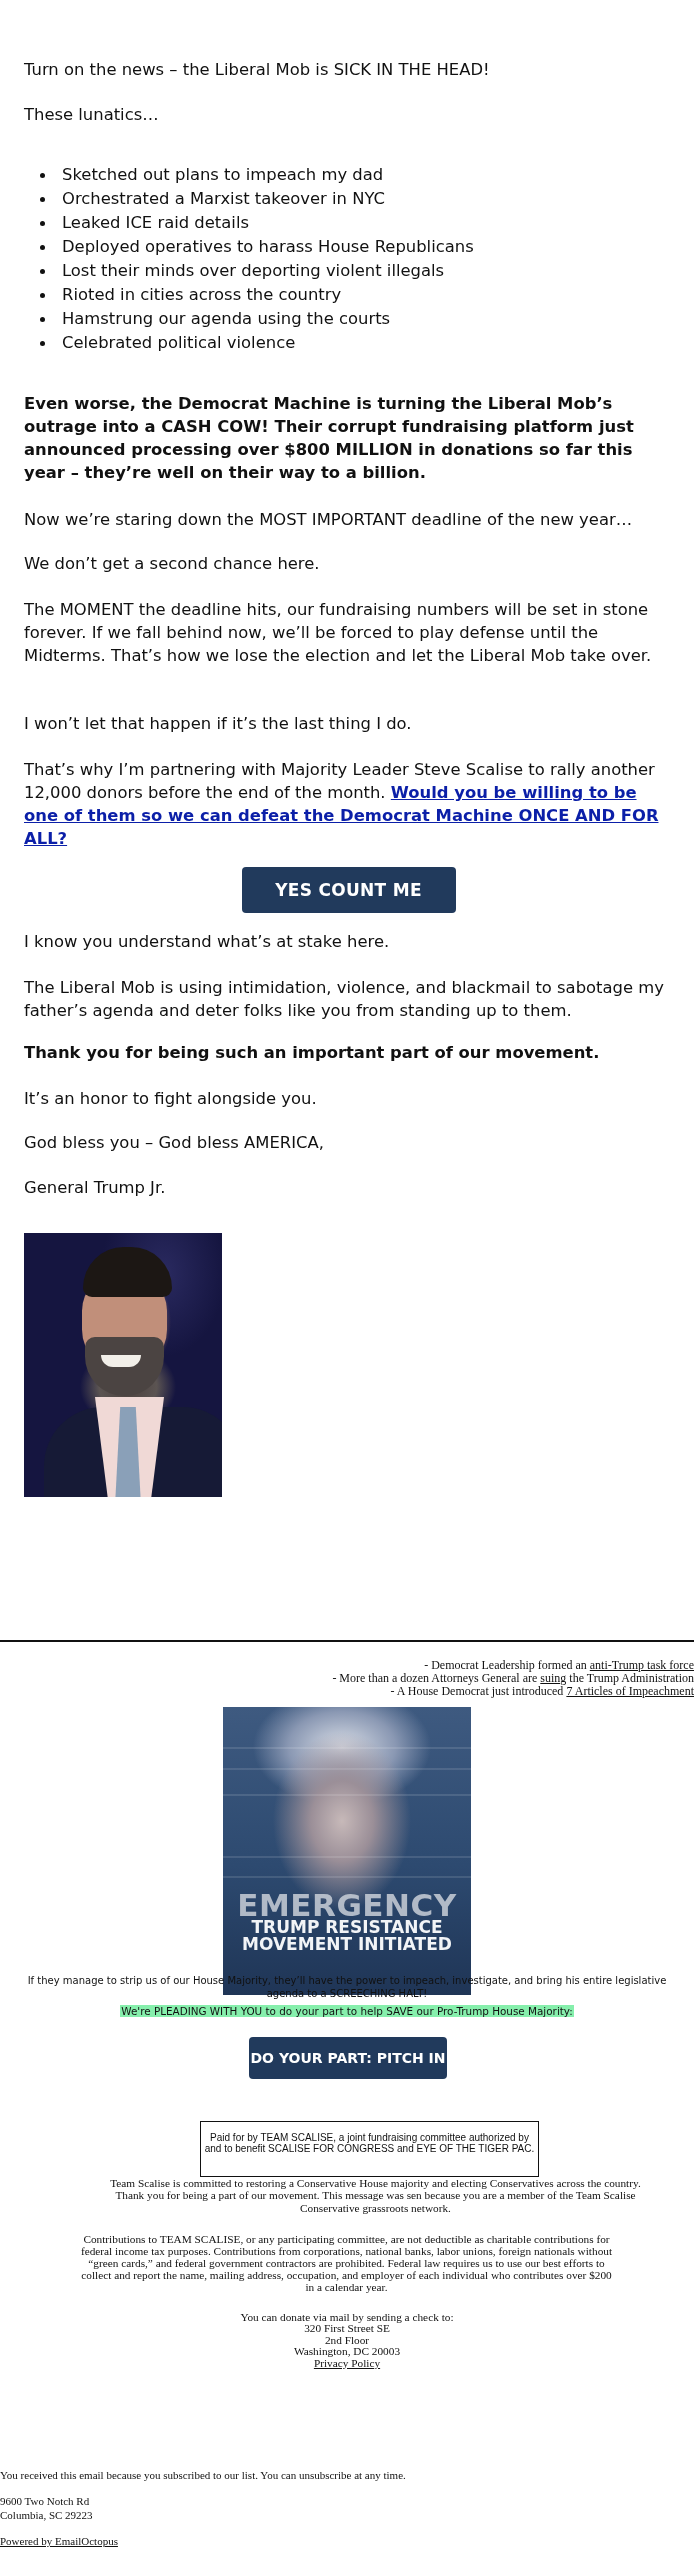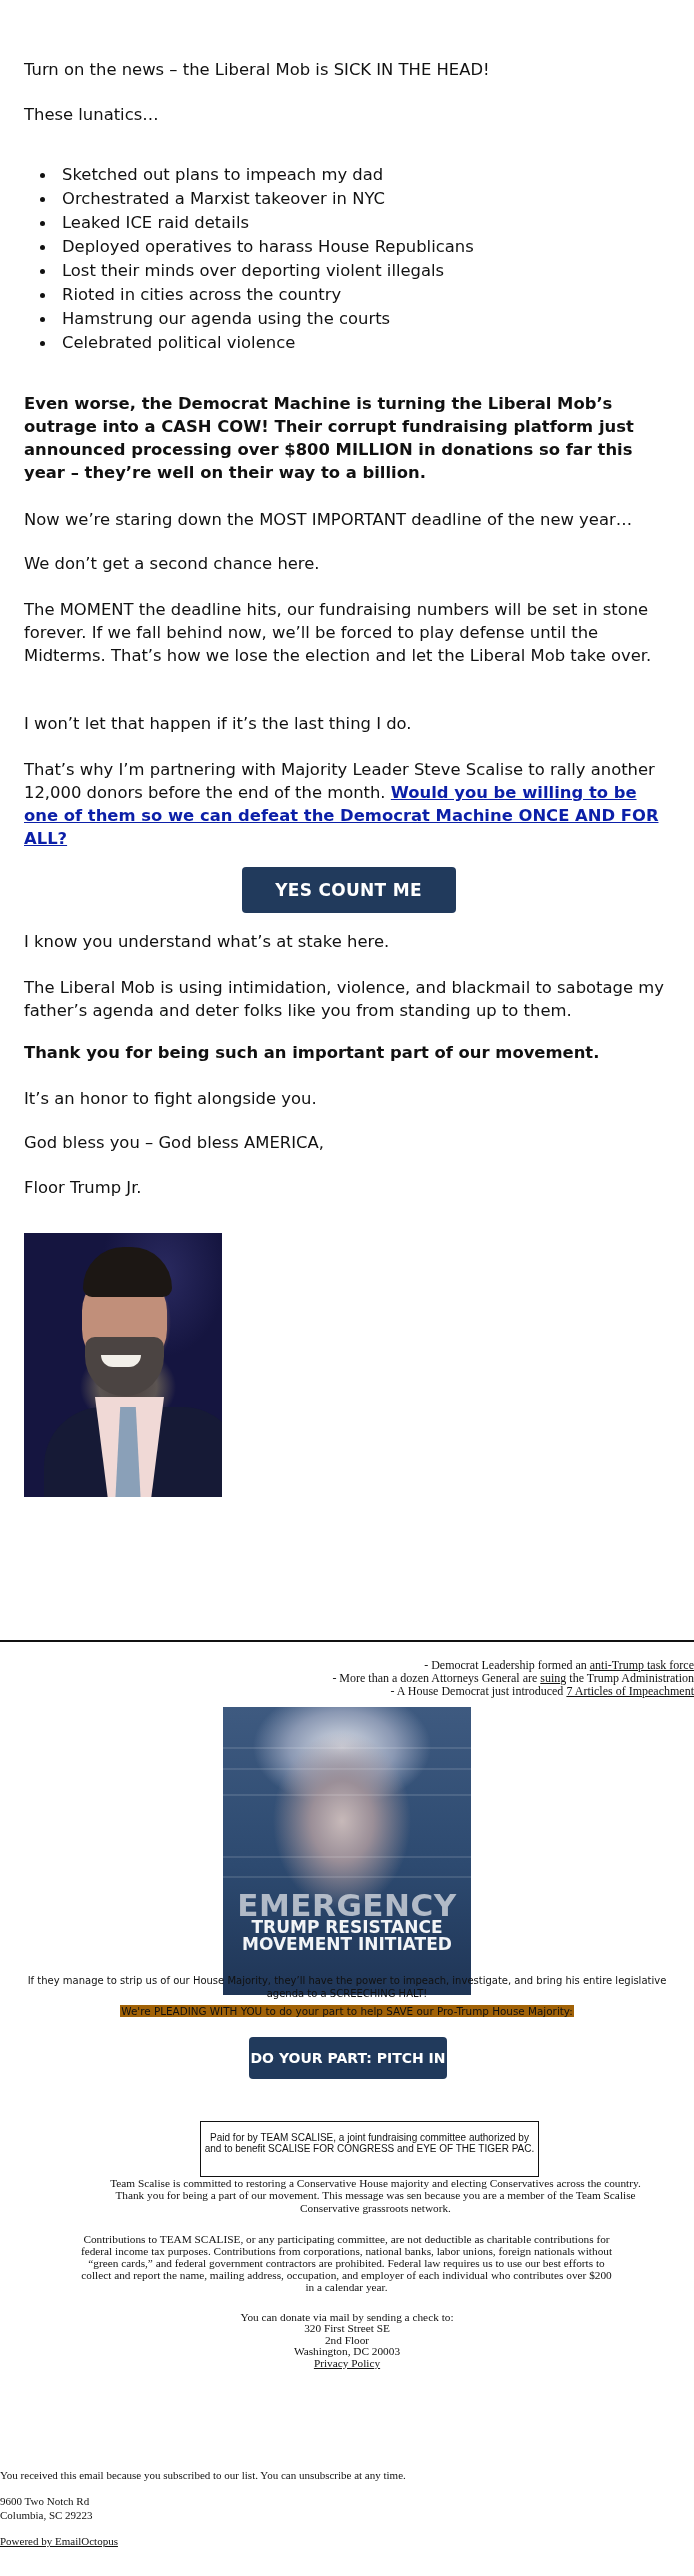--- a/index.html
+++ b/index.html
@@ -166,21 +166,21 @@
       font-family: "DejaVu Sans", sans-serif;
       font-size: 10px; line-height: 13px;
       color: #111;
       padding: 0 20px;
     }
     .pleading-wrap {
       position: absolute; top: 2005px; left: 0; width: 694px; text-align: center;
       font-family: "DejaVu Sans", sans-serif; font-size: 10.4px; line-height: 13px;
     }
     .pleading {
-      background: #a16207;
+      background: #86efac;
       color: #111;
       padding: 0 1px;
     }
     .cta2-wrap {
       position: absolute; top: 2037px; left: 0; width: 694px;
       display: flex; justify-content: center;
     }
     .cta2-btn {
       display: inline-block;
       background: #213a5c;
@@ -258,21 +258,21 @@
   <p class="p-wont">I won’t let that happen if it’s the last thing I do.</p>
   <p class="p-partner"><span>That’s why I’m partnering with Majority Leader Steve Scalise to rally another 12,000 donors before the end of the month. </span><a href="#">Would you be willing to be one of them so we can defeat the Democrat Machine ONCE AND FOR ALL?</a></p>
   <div class="cta-wrap">
     <a href="#" class="cta-btn">YES COUNT ME IN</a>
   </div>
   <p class="p-know">I know you understand what’s at stake here.</p>
   <p class="p-mob">The Liberal Mob is using intimidation, violence, and blackmail to sabotage my father’s agenda and deter folks like you from standing up to them.</p>
   <p class="p-thanks">Thank you for being such an important part of our movement.</p>
   <p class="p-honor">It’s an honor to fight alongside you.</p>
   <p class="p-bless">God bless you – God bless AMERICA,</p>
-  <p class="p-sign">Floor Trump Jr.</p>
+  <p class="p-sign">General Trump Jr.</p>
   <div class="portrait" title="Photo of Donald Trump Jr.">
     <div class="suit"></div>
     <div class="shirt"></div>
     <div class="tie"></div>
     <div class="face"></div>
     <div class="hair"></div>
     <div class="beard"></div>
     <div class="smile"></div>
   </div>
 </div>

